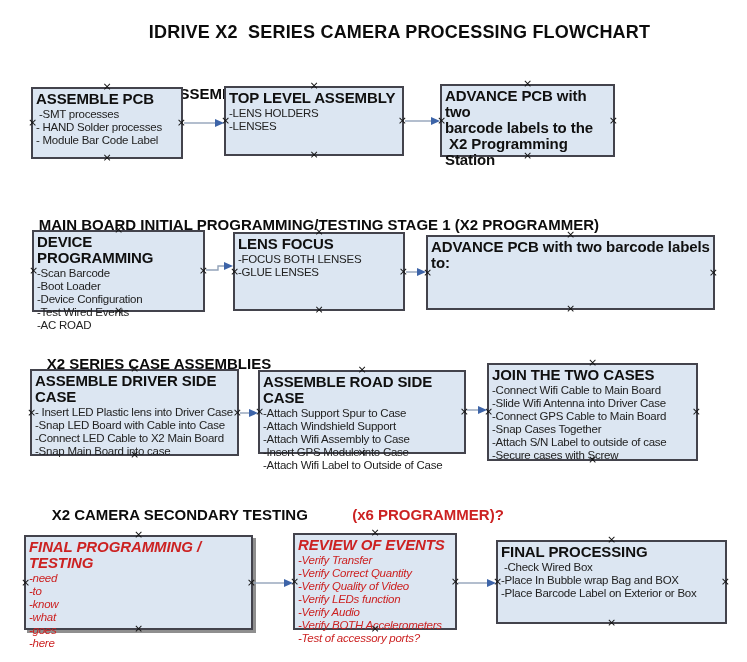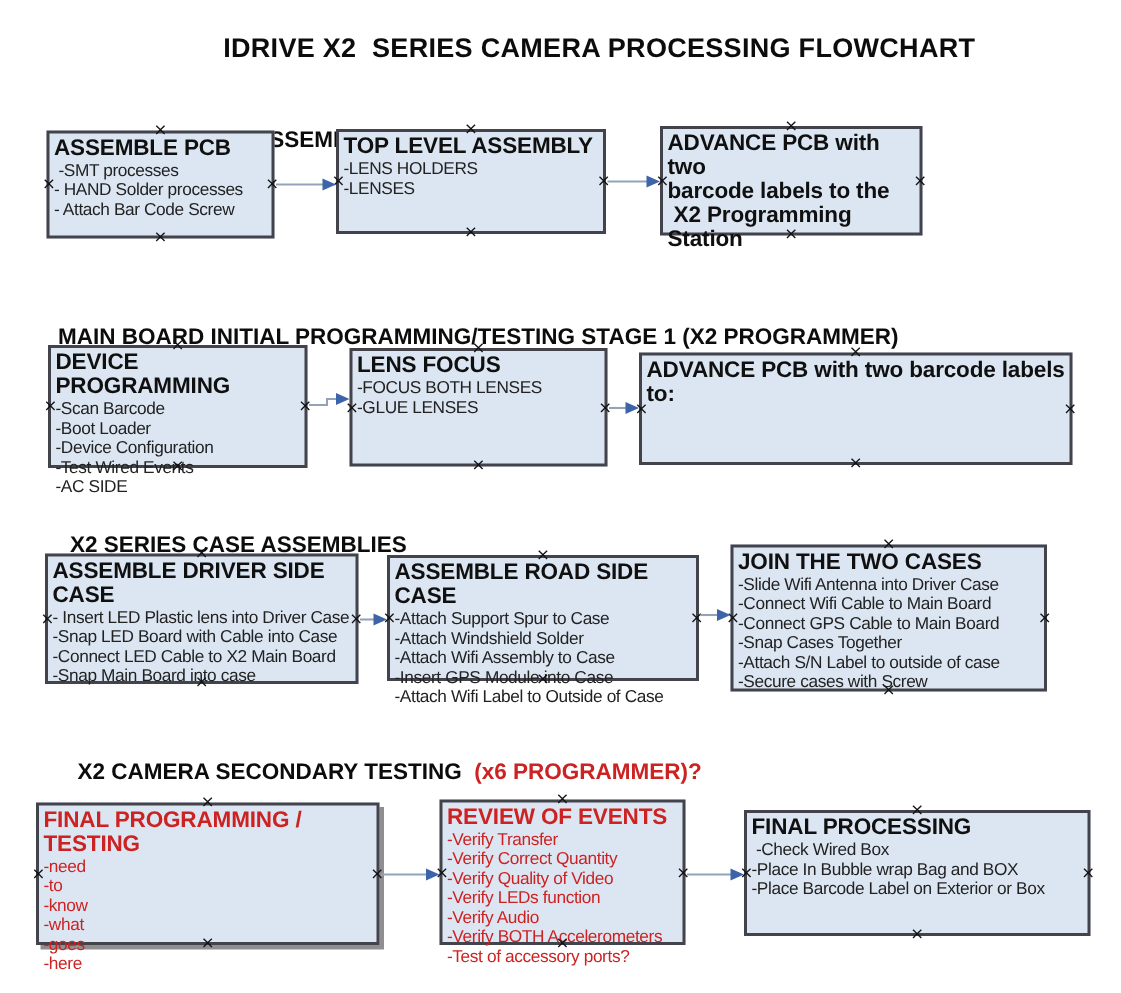--- a/index.html
+++ b/index.html
@@ -7,35 +7,35 @@
     position:relative;width:747px;height:662px;background:#ffffff;
     font-family:"Liberation Sans","DejaVu Sans",sans-serif;overflow:hidden;
   }
   .main-title{
     position:absolute;top:22px;left:0;width:747px;text-align:center;
     font-size:18px;font-weight:bold;color:#0c0c0c;white-space:pre;letter-spacing:.2px;padding-left:26px;
   }
   .section-heading{
     position:absolute;font-size:15px;font-weight:bold;color:#0c0c0c;white-space:pre;
   }
-  .section-heading .accent{color:var(--accent-red,#cc2222);}
+  .section-heading .accent{color:var(--accent-red,#cc2222);margin-left:36px;}
   .box{
     position:absolute;background:var(--box-fill,#dce6f2);
     border:2px solid var(--box-border,#43434c);
     padding:2px 3px;box-sizing:border-box;overflow:visible;
   }
   .box.shadow{box-shadow:3px 3px 0 #8f8f8f;}
   .box-title{
     font-size:15px;font-weight:bold;color:#101010;line-height:16px;
     white-space:pre-wrap;letter-spacing:-.1px;margin-bottom:1px;
   }
   .box-line{
     font-size:11.5px;color:#222;line-height:13px;white-space:pre;letter-spacing:-.25px;
   }
-  .box.red .box-title,.box.red .box-line{color:var(--accent-red,#cc2222);}
+  .box.red .box-title,.box.red .box-line{color:var(--accent-red,#cc2222);font-style:italic;}
   .anchor{
     position:absolute;font-size:11px;line-height:8px;color:#111;
     font-family:"DejaVu Sans",sans-serif;pointer-events:none;
   }
   .a-top{top:-6px;left:50%;transform:translateX(-50%);}
   .a-bottom{bottom:-5px;left:50%;transform:translateX(-50%);}
   .a-left{left:-5px;top:50%;transform:translateY(-50%);}
   .a-right{right:-5px;top:50%;transform:translateY(-50%);}
   #arrow-layer{position:absolute;top:0;left:0;pointer-events:none;}
 </style>
@@ -56,21 +56,21 @@
     <span>X2 SERIES CASE ASSEMBLIES</span>
   </div>
   <div class="section-heading" style="left:35px;top:489px;">
     <span>X2 CAMERA SECONDARY TESTING </span><span class="accent"> (x6 PROGRAMMER)?</span>
   </div>
 
   <div class="box" style="left:31px;top:87px;width:152px;height:72px;">
     <div class="box-title">ASSEMBLE PCB</div>
     <div class="box-line"> -SMT processes</div>
     <div class="box-line">- HAND Solder processes</div>
-    <div class="box-line">- Attach Bar Code Screw</div>
+    <div class="box-line">- Module Bar Code Label</div>
   <span class="anchor a-top">×</span>
       <span class="anchor a-bottom">×</span>
       <span class="anchor a-left">×</span>
       <span class="anchor a-right">×</span>
     </div>
   <div class="box" style="left:224px;top:86px;width:180px;height:70px;">
     <div class="box-title">TOP LEVEL ASSEMBLY</div>
     <div class="box-line">-LENS HOLDERS</div>
     <div class="box-line">-LENSES</div>
   <span class="anchor a-top">×</span>
@@ -87,21 +87,21 @@
       <span class="anchor a-left">×</span>
       <span class="anchor a-right">×</span>
     </div>
 
   <div class="box" style="left:32px;top:230px;width:173px;height:82px;">
     <div class="box-title">DEVICE PROGRAMMING</div>
     <div class="box-line">-Scan Barcode</div>
     <div class="box-line">-Boot Loader</div>
     <div class="box-line">-Device Configuration</div>
     <div class="box-line">-Test Wired Events</div>
-    <div class="box-line">-AC SIDE</div>
+    <div class="box-line">-AC ROAD</div>
   <span class="anchor a-top">×</span>
       <span class="anchor a-bottom">×</span>
       <span class="anchor a-left">×</span>
       <span class="anchor a-right">×</span>
     </div>
   <div class="box" style="left:233px;top:232px;width:172px;height:79px;">
     <div class="box-title">LENS FOCUS</div>
     <div class="box-line">-FOCUS BOTH LENSES</div>
     <div class="box-line">-GLUE LENSES</div>
   <span class="anchor a-top">×</span>
@@ -124,33 +124,33 @@
     <div class="box-line">-Connect LED Cable to X2 Main Board</div>
     <div class="box-line">-Snap Main Board into case</div>
   <span class="anchor a-top">×</span>
       <span class="anchor a-bottom">×</span>
       <span class="anchor a-left">×</span>
       <span class="anchor a-right">×</span>
     </div>
   <div class="box" style="left:258px;top:370px;width:208px;height:84px;">
     <div class="box-title">ASSEMBLE ROAD SIDE CASE</div>
     <div class="box-line">-Attach Support Spur to Case</div>
-    <div class="box-line">-Attach Windshield Solder</div>
+    <div class="box-line">-Attach Windshield Support</div>
     <div class="box-line">-Attach Wifi Assembly to Case</div>
     <div class="box-line">-Insert GPS Module into Case</div>
     <div class="box-line">-Attach Wifi Label to Outside of Case</div>
   <span class="anchor a-top">×</span>
       <span class="anchor a-bottom">×</span>
       <span class="anchor a-left">×</span>
       <span class="anchor a-right">×</span>
     </div>
   <div class="box" style="left:487px;top:363px;width:211px;height:98px;">
     <div class="box-title">JOIN THE TWO CASES</div>
+    <div class="box-line">-Connect Wifi Cable to Main Board</div>
     <div class="box-line">-Slide Wifi Antenna into Driver Case</div>
-    <div class="box-line">-Connect Wifi Cable to Main Board</div>
     <div class="box-line">-Connect GPS Cable to Main Board</div>
     <div class="box-line">-Snap Cases Together</div>
     <div class="box-line">-Attach S/N Label to outside of case</div>
     <div class="box-line">-Secure cases with Screw</div>
   <span class="anchor a-top">×</span>
       <span class="anchor a-bottom">×</span>
       <span class="anchor a-left">×</span>
       <span class="anchor a-right">×</span>
     </div>
 

